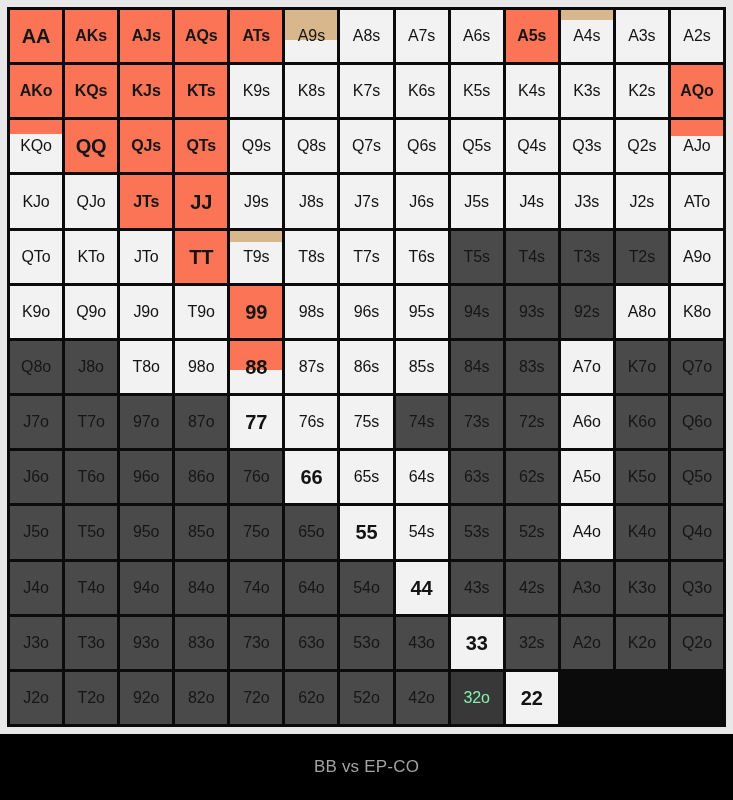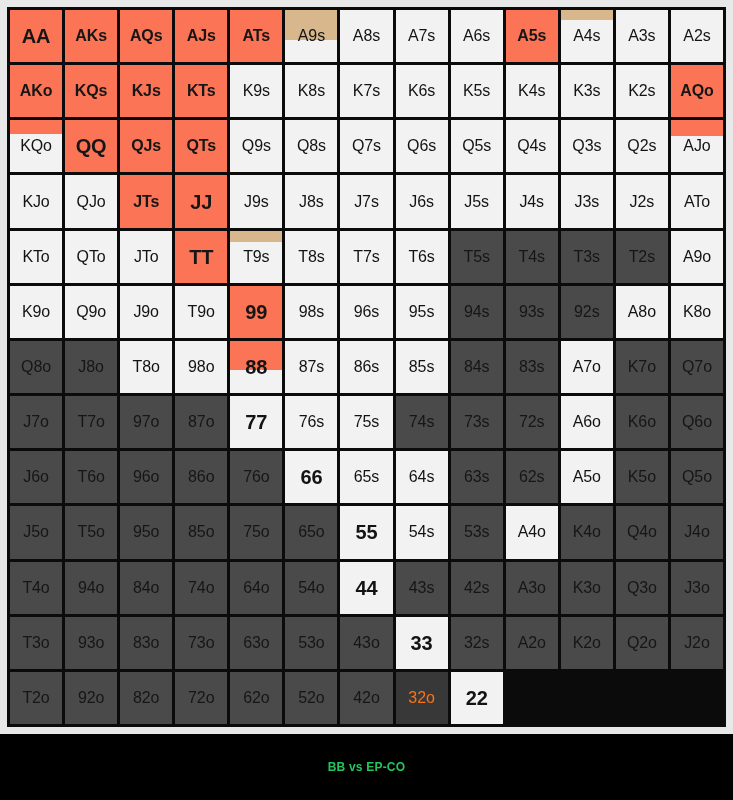--- a/index.html
+++ b/index.html
@@ -61,60 +61,60 @@
     pointer-events: none;
   }
   .cell .lbl {
     position: relative;
     z-index: 1;
     display: block;
   }
   
   .cell.bg-raise   { background: #fb7456; font-weight: bold; }
   .cell.bg-fold    { background: #4a4a4a; color: #161616; }
-  .cell.bg-fold2   { background: #383838; color: #f97316; }
+  .cell.bg-fold2   { background: #383838; color: #86efac; }
   .cell.bg-white   { background: #f2f2f2; }
   
   .cell.pair { font-size: 20px; font-weight: 700; }
   .cell.bg-raise .lbl { color: #161616; }
 
   .title-bar {
     flex: 1 1 auto;
     width: 733px;
     background: #000000;
     display: flex;
     align-items: center;
     justify-content: center;
   }
   .title-text {
-    color: #22c55e;
-    font-size: 12px;
-    font-weight: 700;
+    color: #a3a3a3;
+    font-size: 17px;
+    font-weight: 400;
     letter-spacing: 0.2px;
     font-family: "Liberation Sans", sans-serif;
   }
 </style>
 </head>
 <body>
 
 <div id="range-chart">
 
   <div class="grid-frame">
     <div class="grid-inner" id="grid">
         <div class="cell bg-raise pair">
           <span class="lbl">AA</span>
         </div>
         <div class="cell bg-raise">
           <span class="lbl">AKs</span>
         </div>
         <div class="cell bg-raise">
+          <span class="lbl">AJs</span>
+        </div>
+        <div class="cell bg-raise">
           <span class="lbl">AQs</span>
-        </div>
-        <div class="cell bg-raise">
-          <span class="lbl">AJs</span>
         </div>
         <div class="cell bg-raise">
           <span class="lbl">ATs</span>
         </div>
         <div class="cell bg-white">
           <div class="fill" style="height: 58%; background: rgb(216, 183, 141);"></div>
           <span class="lbl">A9s</span>
         </div>
         <div class="cell bg-white">
           <span class="lbl">A8s</span>
@@ -251,24 +251,24 @@
         <div class="cell bg-white">
           <span class="lbl">J3s</span>
         </div>
         <div class="cell bg-white">
           <span class="lbl">J2s</span>
         </div>
         <div class="cell bg-white">
           <span class="lbl">ATo</span>
         </div>
         <div class="cell bg-white">
+          <span class="lbl">QTo</span>
+        </div>
+        <div class="cell bg-white">
           <span class="lbl">KTo</span>
-        </div>
-        <div class="cell bg-white">
-          <span class="lbl">QTo</span>
         </div>
         <div class="cell bg-white">
           <span class="lbl">JTo</span>
         </div>
         <div class="cell bg-raise pair">
           <span class="lbl">TT</span>
         </div>
         <div class="cell bg-white">
           <div class="fill" style="height: 22%; background: rgb(216, 183, 141);"></div>
           <span class="lbl">T9s</span>
@@ -473,20 +473,23 @@
           <span class="lbl">65o</span>
         </div>
         <div class="cell bg-white pair">
           <span class="lbl">55</span>
         </div>
         <div class="cell bg-white">
           <span class="lbl">54s</span>
         </div>
         <div class="cell bg-fold">
           <span class="lbl">53s</span>
+        </div>
+        <div class="cell bg-fold">
+          <span class="lbl">52s</span>
         </div>
         <div class="cell bg-white">
           <span class="lbl">A4o</span>
         </div>
         <div class="cell bg-fold">
           <span class="lbl">K4o</span>
         </div>
         <div class="cell bg-fold">
           <span class="lbl">Q4o</span>
         </div>

